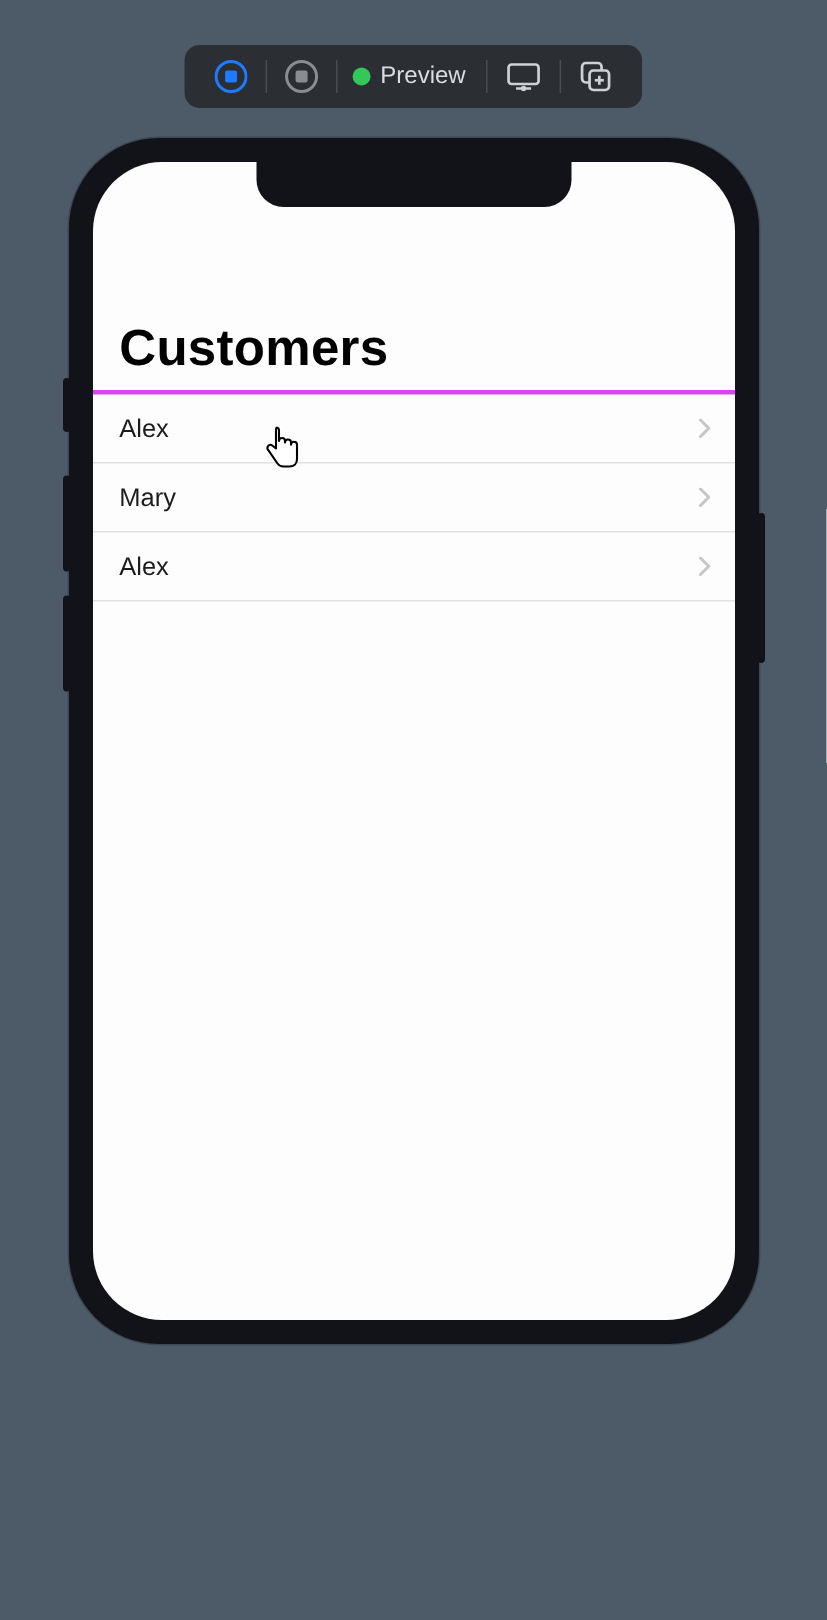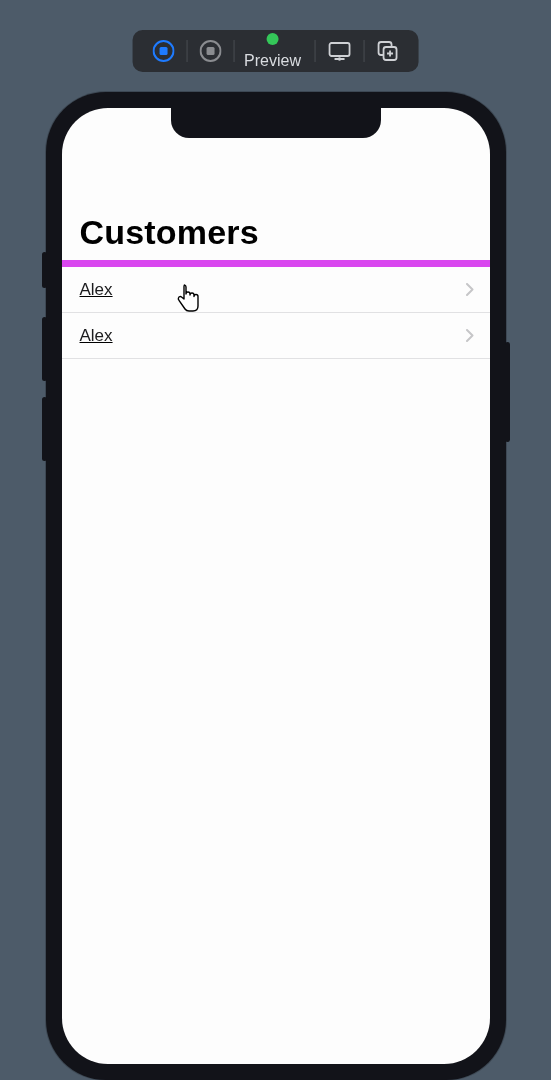--- a/index.html
+++ b/index.html
@@ -42,37 +42,36 @@
     }
     .tb-preview {
       display: flex;
       align-items: center;
       gap: 7px;
       color: #d9dce0;
       font-size: 16px;
       font-weight: 500;
       padding: 0 12px 0 8px;
       cursor: pointer;
-      flex-direction: column;
     }
     .dot-green {
       width: 12px;
       height: 12px;
       border-radius: 50%;
       background: #34c759;
     }
 
     
     .phone {
       position: absolute;
       top: 92px;
       left: 50%;
       transform: translateX(-50%);
       width: 460px;
-      height: 988px;
+      height: 804px;
       background: #121319;
       border-radius: 60px;
       padding: 16px;
       box-shadow: 0 0 0 1px rgba(0,0,0,0.2);
     }
     .screen {
       width: 100%;
       height: 100%;
       background: #fdfdfd;
       border-radius: 46px;
@@ -108,22 +107,21 @@
       padding-top: 105px;
     }
     .title {
       font-size: 34px;
       font-weight: 700;
       color: #000;
       padding: 0 18px 8px 18px;
       letter-spacing: 0.2px;
     }
     .list {
-      border-top: 7px solid #d946ef;
-      text-decoration: underline;
+      border-top: 3px solid #d946ef;
     }
     .list-row {
       display: flex;
       align-items: center;
       justify-content: space-between;
       height: 46px;
       padding: 0 16px 0 18px;
       border-bottom: 1px solid #e1e1e3;
       cursor: pointer;
     }
@@ -202,20 +200,28 @@
 
         <div class="list-row">
           <span class="row-label">Alex</span>
           <span class="chevron">
             <svg width="8" height="13" viewBox="0 0 8 13">
                 <path d="M1 1 L6.5 6.5 L1 12" fill="none" stroke="#c6c6c8" stroke-width="2" stroke-linecap="round" stroke-linejoin="round"></path>
               </svg>
           </span>
         </div>
 
+        <div class="list-row">
+          <span class="row-label">Mary</span>
+          <span class="chevron">
+            <svg width="8" height="13" viewBox="0 0 8 13">
+                <path d="M1 1 L6.5 6.5 L1 12" fill="none" stroke="#c6c6c8" stroke-width="2" stroke-linecap="round" stroke-linejoin="round"></path>
+              </svg>
+          </span>
+        </div>
 
         <div class="list-row">
           <span class="row-label">Alex</span>
           <span class="chevron">
             <svg width="8" height="13" viewBox="0 0 8 13">
                 <path d="M1 1 L6.5 6.5 L1 12" fill="none" stroke="#c6c6c8" stroke-width="2" stroke-linecap="round" stroke-linejoin="round"></path>
               </svg>
           </span>
         </div>
 

